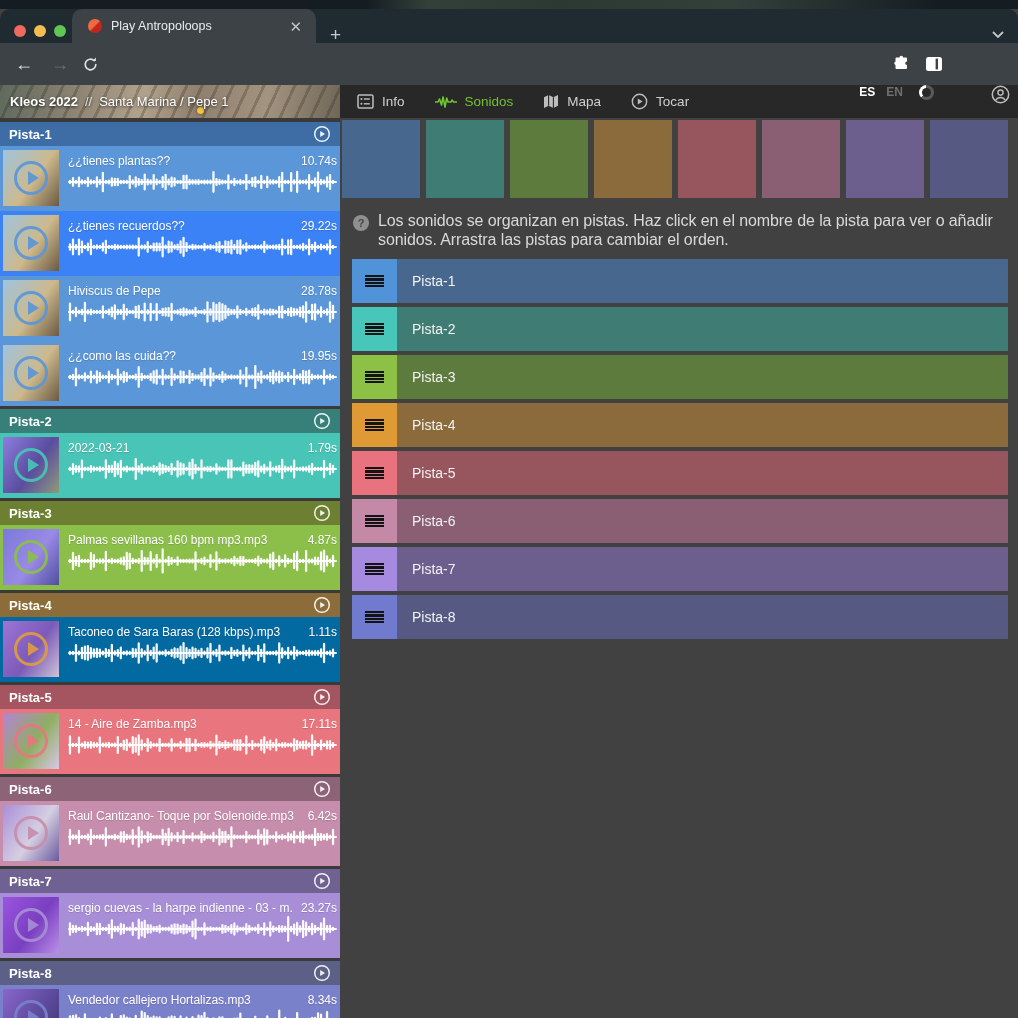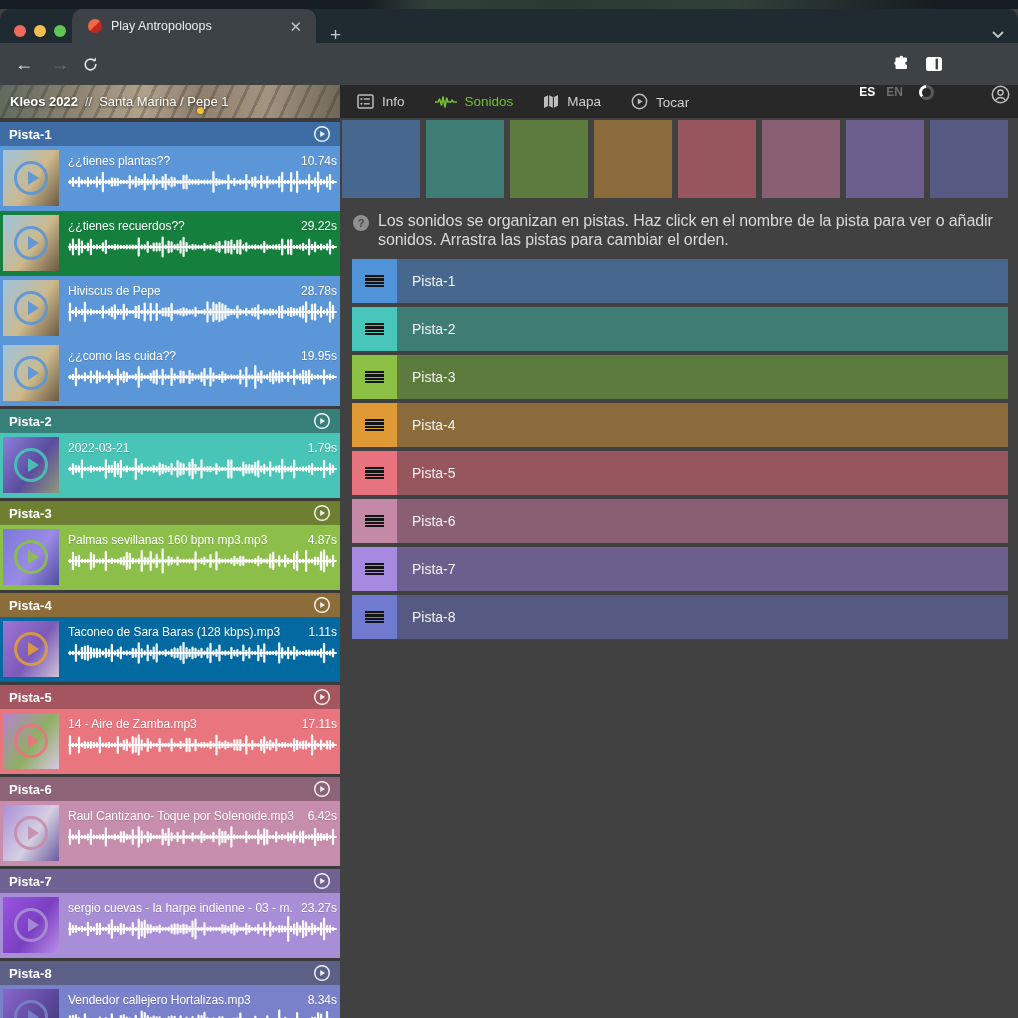--- a/index.html
+++ b/index.html
@@ -41,21 +41,21 @@
   .header-image { position:absolute; left:0; top:0; width:340px; height:33px; overflow:hidden;
     background:linear-gradient(100deg,#5e695d 0,#8d8372 22%,#b1a28b 42%,#8f7f6e 58%,#a3947f 78%,#6e6657 100%); }
   .header-image::after { content:""; position:absolute; inset:0;
     background:repeating-linear-gradient(115deg, rgba(40,35,30,.25) 0 3px, transparent 3px 14px); }
   .map-pin { position:absolute; left:197px; top:22px; width:7px; height:7px; border-radius:50%;
     background:#f5c33b; box-shadow:0 0 3px rgba(0,0,0,.5); z-index:2; }
   .breadcrumb { position:absolute; left:10px; top:0; height:33px; display:flex; align-items:center; gap:7px;
     z-index:2; color:#fff; font-size:13px; text-shadow:0 1px 3px rgba(0,0,0,.75); white-space:nowrap; }
   .breadcrumb .proj { font-weight:700; } .breadcrumb .sep { color:#e6e6e6; } .breadcrumb .sub { font-weight:500; }
   .app-nav { position:absolute; left:357px; top:0; height:33px; display:flex; align-items:center; gap:30px; }
-  .nav-item { display:flex; align-items:flex-end; gap:8px; color:#cfcfcf; font-size:13.5px; }
+  .nav-item { display:flex; align-items:center; gap:8px; color:#cfcfcf; font-size:13.5px; }
   .nav-item.active { color:#72c231; }
   .header-right { position:absolute; right:8px; top:0; height:33px; display:flex; align-items:flex-start; gap:11px; }
   .lang { font-size:12px; font-weight:700; }
   .lang-es { color:#fff; } .lang-en { color:#6f6f6f; }
   .ring { width:15px; height:15px; border-radius:50%; position:relative; margin-left:5px;
     background:conic-gradient(from 230deg,#ffffff 0 130deg,#5a5a5a 130deg 360deg); }
   .ring::after { content:""; position:absolute; inset:3px; border-radius:50%; background:#282828; }
   .counter { font-size:11px; font-weight:700; color:#f0f0f0; letter-spacing:.2px;margin-top:36px; }
 
   
@@ -257,21 +257,21 @@
             <span class="clip-duration">10.74s</span>
           </div>
           <div class="wave">
             <svg width="100%" height="26" viewBox="0 0 270 26" preserveAspectRatio="none">
               <rect x="0" y="11.9" width="270" height="2.2" rx="1.1" fill="rgba(255,255,255,.95)"></rect>
               <path d="M2 11.9V14.1M5 9.2V16.8M8 12.0V14.0M11 8.7V17.3M14 11.4V14.6M17 11.8V14.2M20 9.0V17.0M23 11.5V14.5M26 12.0V14.0M29 8.5V17.5M32 11.1V14.9M35 3.8V22.2M38 12.0V14.0M41 11.6V14.4M44 9.3V16.7M47 9.8V16.2M50 9.8V16.2M53 11.8V14.2M56 12.0V14.0M59 12.0V14.0M62 7.1V18.9M65 11.3V14.7M68 8.4V17.6M71 10.2V15.8M74 11.0V15.0M77 5.6V20.4M80 10.6V15.4M83 11.3V14.7M86 6.2V19.8M89 10.7V15.3M92 12.0V14.0M95 8.1V17.9M98 5.8V20.2M101 10.6V15.4M104 8.6V17.4M107 9.5V16.5M110 12.0V14.0M113 11.8V14.2M116 6.8V19.2M119 6.6V19.4M122 11.0V15.0M125 11.4V14.6M128 11.3V14.7M131 11.1V14.9M134 12.0V14.0M137 11.6V14.4M140 11.7V14.3M143 11.7V14.3M146 3.2V22.8M149 10.1V15.9M152 11.0V15.0M155 11.6V14.4M158 12.0V14.0M161 6.4V19.6M164 12.0V14.0M167 9.8V16.2M170 11.8V14.2M173 11.1V14.9M176 11.8V14.2M179 6.1V19.9M182 12.0V14.0M185 9.2V16.8M188 8.3V17.7M191 11.9V14.1M194 7.0V19.0M197 12.0V14.0M200 7.8V18.2M203 11.5V14.5M206 11.4V14.6M209 11.9V14.1M212 8.2V17.8M215 3.8V22.2M218 12.0V14.0M221 12.0V14.0M224 4.1V21.9M227 11.4V14.6M230 3.0V23.0M233 11.6V14.4M236 12.0V14.0M239 11.4V14.6M242 6.2V19.8M245 11.9V14.1M248 9.3V16.7M251 3.6V22.4M254 11.0V15.0M257 11.7V14.3M260 8.4V17.6M263 6.1V19.9M266 11.9V14.1" stroke="rgba(255,255,255,.95)" stroke-width="2.3" stroke-linecap="round" fill="none"></path>
             </svg>
           </div>
         </div>
       </div>
-      <div class="clip" style="background: #15803d; padding-left: 20px;">
+      <div class="clip" style="background: #3b82f6; padding-left: 20px;">
         <div class="thumb" style="background: linear-gradient(125deg, rgb(158, 196, 224) 0%, rgb(205, 185, 140) 55%, rgb(107, 90, 68) 100%);">
           <div class="thumb-play" style="border-color: rgb(91, 150, 216);">
             <i style="border-left-color: rgb(91, 150, 216);"></i>
           </div>
         </div>
         <div class="clip-body">
           <div class="clip-titlerow">
             <span class="clip-title">¿¿tienes recuerdos??</span>
             <span class="clip-duration">29.22s</span>
           </div>

